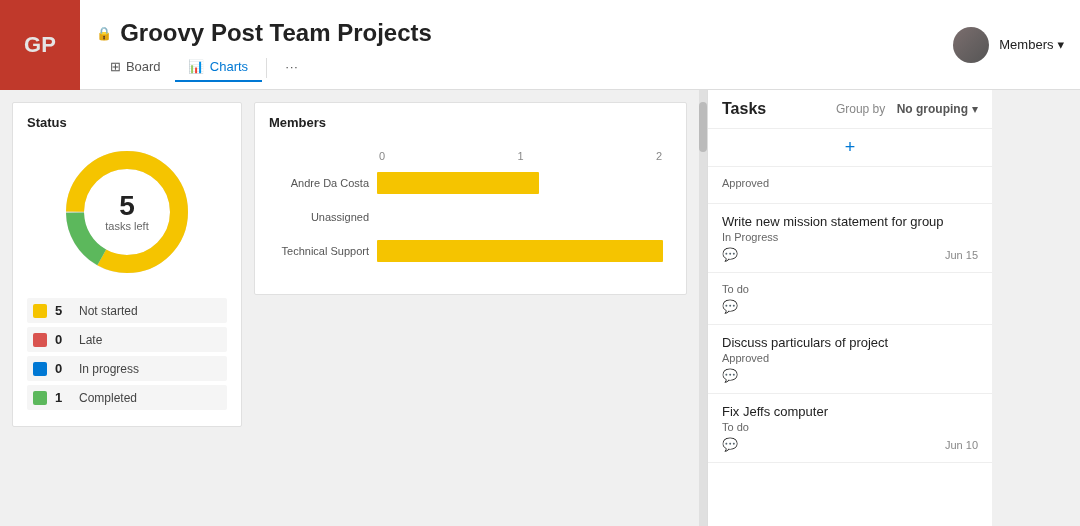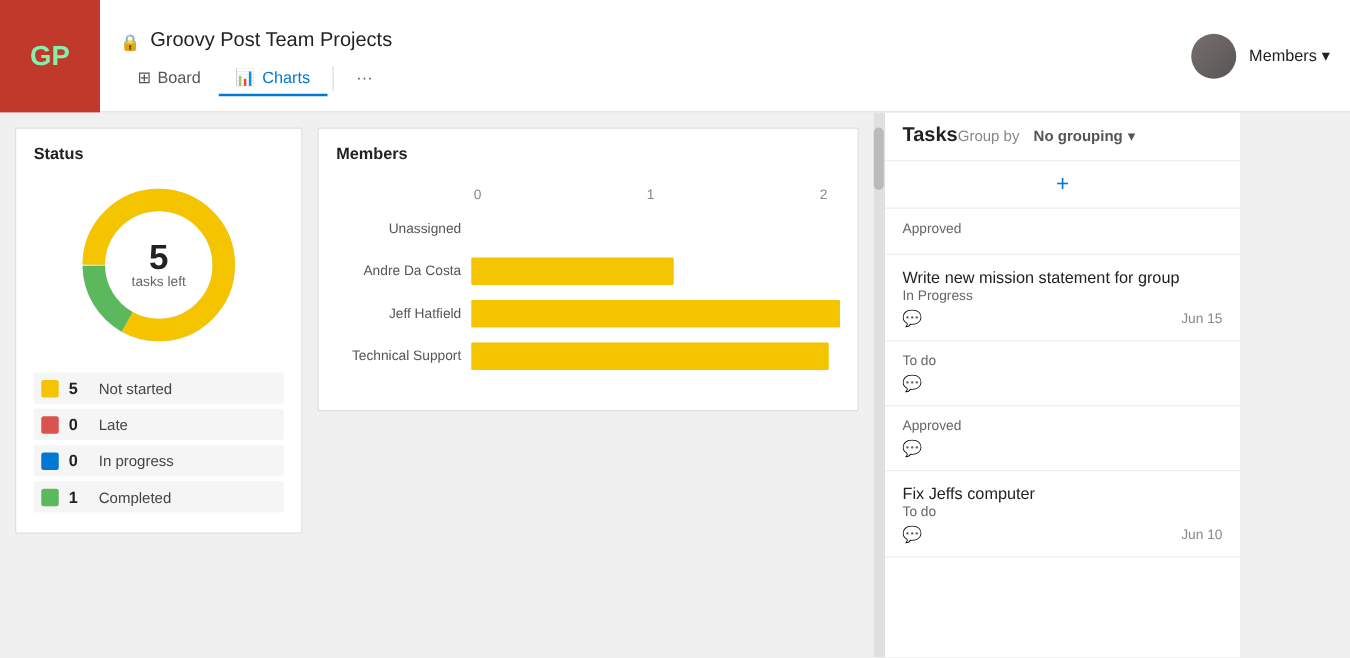--- a/index.html
+++ b/index.html
@@ -13,21 +13,21 @@
       height: 90px;
       border-bottom: 1px solid #ddd;
     }
     .gp-logo {
       width: 80px;
       height: 90px;
       background: #c0392b;
       display: flex;
       align-items: center;
       justify-content: center;
-      color: #86efac;
+      color: #e5e5e5;
       font-size: 22px;
       font-weight: bold;
       flex-shrink: 0;
     }
     .header-main {
       display: flex;
       flex-direction: column;
       flex: 1;
       padding: 0 16px;
     }
@@ -36,22 +36,22 @@
       align-items: center;
       gap: 8px;
       padding-top: 12px;
       padding-bottom: 6px;
     }
     .lock-icon {
       color: #555;
       font-size: 13px;
     }
     .header-title {
-      font-size: 16px;
-      font-weight: 400;
+      font-size: 24px;
+      font-weight: 700;
       color: #222;
     }
     .header-nav {
       display: flex;
       align-items: center;
       gap: 0;
     }
     .nav-item {
       display: flex;
       align-items: center;
@@ -243,21 +243,21 @@
       background: #fff;
       border-left: 1px solid #ddd;
       display: flex;
       flex-direction: column;
       overflow: hidden;
       flex-shrink: 0;
     }
     .tasks-header {
       display: flex;
       align-items: center;
-      justify-content: flex-start;
+      justify-content: space-between;
       padding: 10px 14px;
       border-bottom: 1px solid #eee;
     }
     .tasks-title {
       font-size: 16px;
       font-weight: 600;
       color: #222;
     }
     .groupby-control {
       display: flex;
@@ -412,35 +412,29 @@
 
       <div class="chart-area">
 
         <div style="display:flex; margin-left:110px; margin-bottom:10px; justify-content:space-between; padding-right:10px;">
           <span class="x-label">0</span>
           <span class="x-label">1</span>
           <span class="x-label">2</span>
         </div>
 
         <div class="bar-row">
-          <div class="bar-label" style="width:100px;">Unassigned</div>
-          <div class="bar-container">
-            <div class="bar-fill" style="width:0%;"></div>
-          </div>
-        </div>
-        <div class="bar-row">
           <div class="bar-label" style="width:100px;">Andre Da Costa</div>
           <div class="bar-container">
             <div class="bar-fill" style="width:55%;"></div>
           </div>
         </div>
         <div class="bar-row">
-          <div class="bar-label" style="width:100px;">Jeff Hatfield</div>
+          <div class="bar-label" style="width:100px;">Unassigned</div>
           <div class="bar-container">
-            <div class="bar-fill" style="width:100%;"></div>
+            <div class="bar-fill" style="width:0%;"></div>
           </div>
         </div>
         <div class="bar-row">
           <div class="bar-label" style="width:100px;">Technical Support</div>
           <div class="bar-container">
             <div class="bar-fill" style="width:97%;"></div>
           </div>
         </div>
       </div>
     </div>
@@ -486,20 +480,21 @@
 
       <div class="task-item">
         <div class="task-status">To do</div>
         <div class="task-footer">
           <span class="comment-icon">💬</span>
           <span class="task-date"></span>
         </div>
       </div>
 
       <div class="task-item">
+        <div class="task-name">Discuss particulars of project</div>
         <div class="task-status">Approved</div>
         <div class="task-footer">
           <span class="comment-icon">💬</span>
           <span class="task-date"></span>
         </div>
       </div>
 
       <div class="task-item">
         <div class="task-name">Fix Jeffs computer</div>
         <div class="task-status">To do</div>

